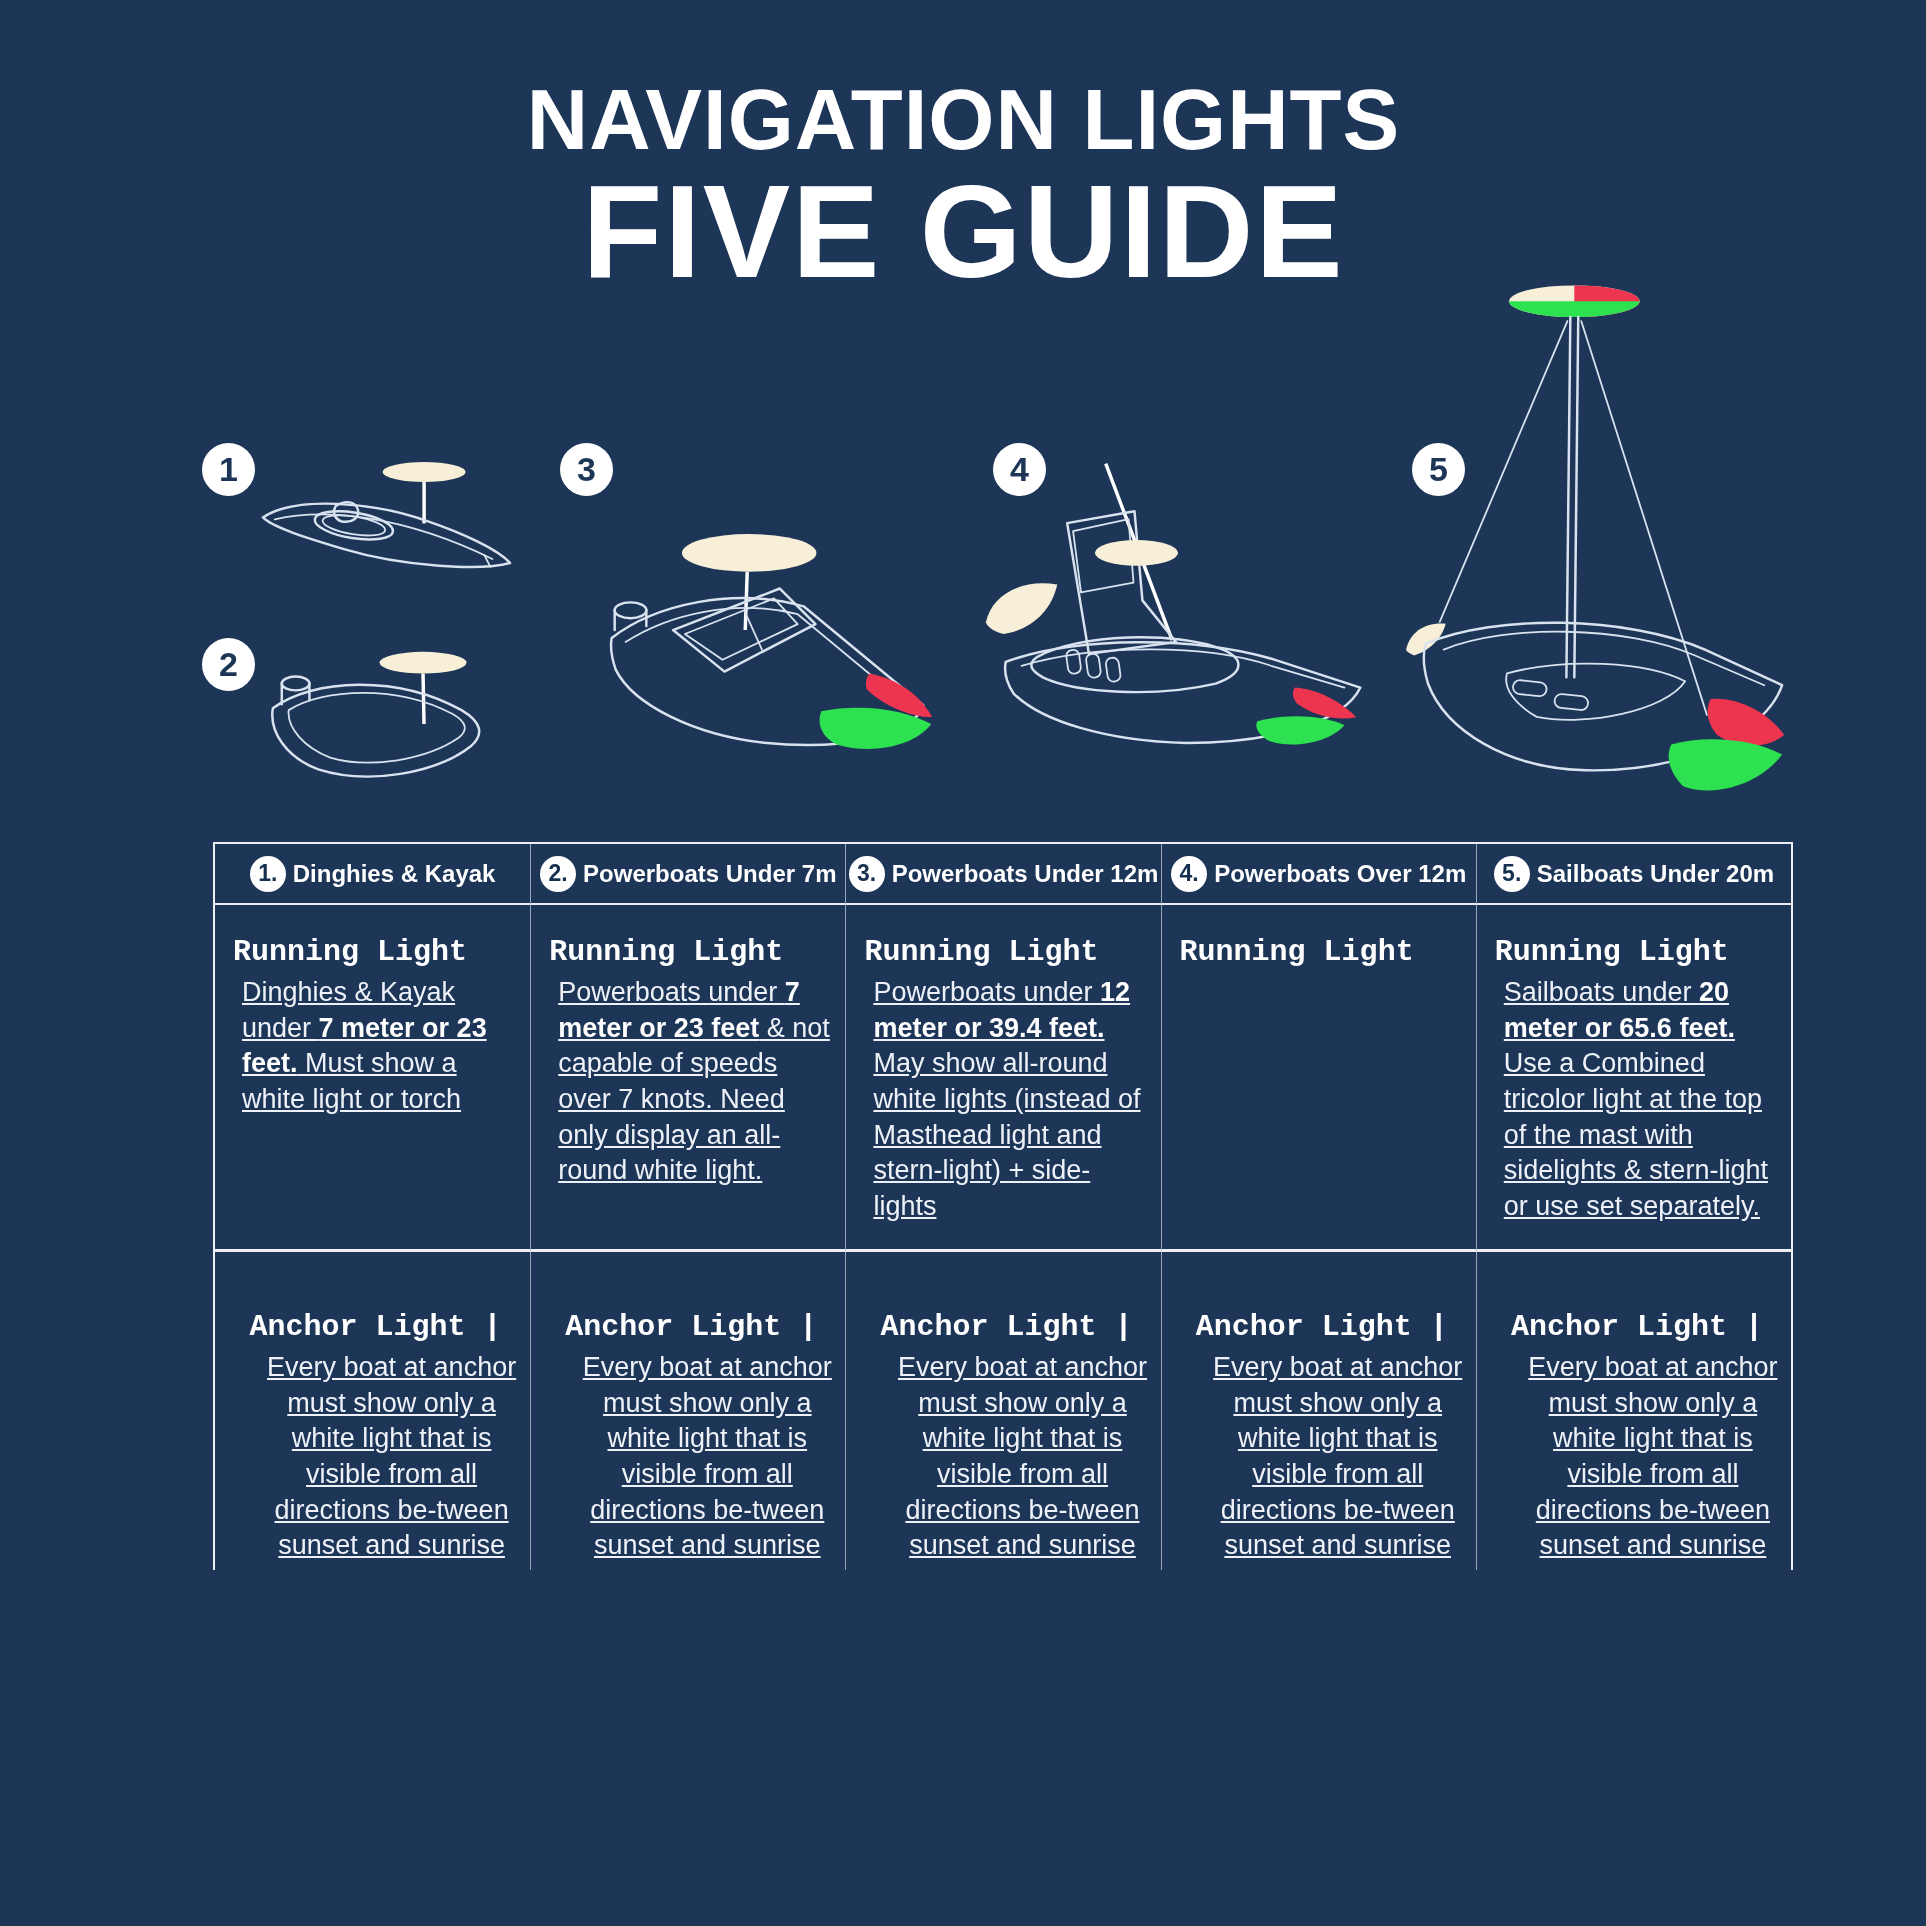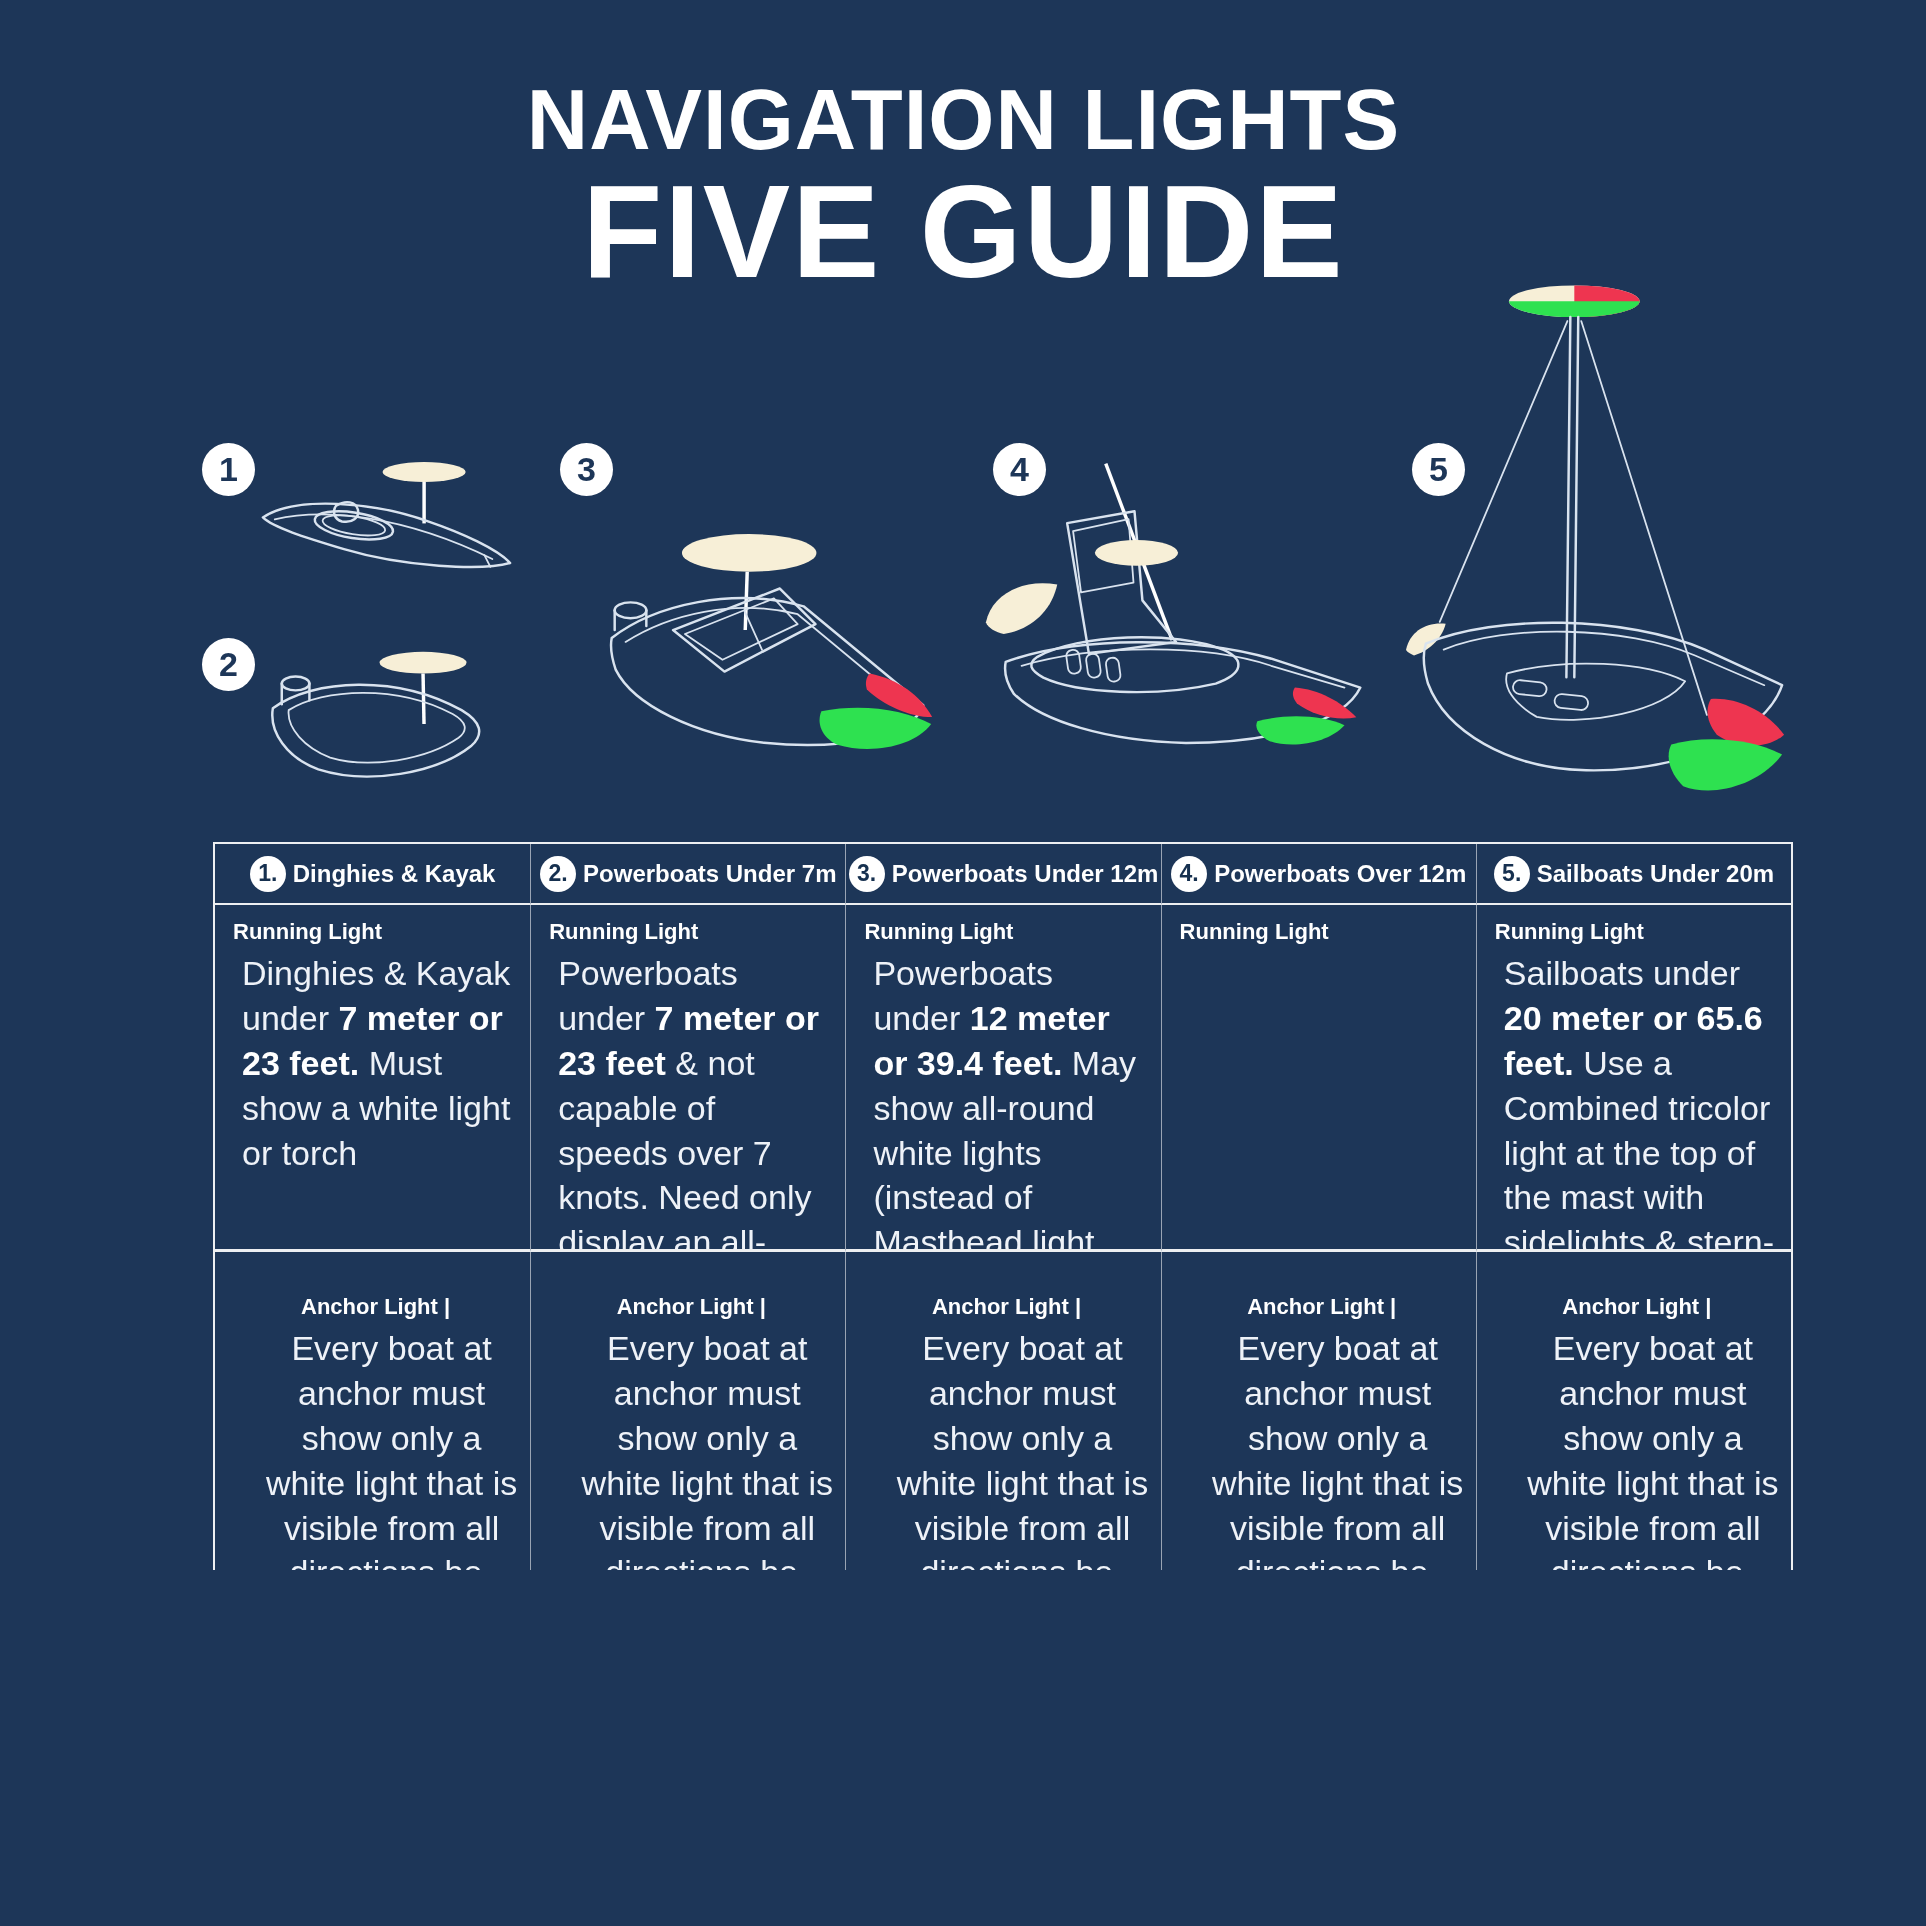--- a/index.html
+++ b/index.html
@@ -28,22 +28,22 @@
      border:2px solid rgba(255,255,255,0.92);box-sizing:border-box;}
   .cell{border-left:1px solid rgba(255,255,255,0.55);box-sizing:border-box;overflow:hidden;}
   .cell.first{border-left:none;}
   .hcell{display:flex;align-items:center;justify-content:center;gap:7px;
          border-bottom:2px solid rgba(255,255,255,0.92);padding:0 4px;}
   .hbadge{flex:0 0 auto;width:36px;height:36px;border-radius:50%;background:#fff;color:#16304f;
           font-weight:800;font-size:23px;display:flex;align-items:center;justify-content:center;}
   .htitle{font-weight:700;font-size:24px;white-space:nowrap;}
   .rcell{padding:14px 12px 0 18px;border-bottom:3px solid rgba(255,255,255,0.92);}
   .acell{padding:42px 12px 0 18px;text-align:center;}
-  .sechead{font-weight:700;font-size:22px;margin:0 0 6px 0;}
-  .body-text{font-size:34px;line-height:1.32;color:#eef2f8;font-weight:400;margin:0;padding-left:9px;}
+  .sechead{font-weight:700;font-size:30px;margin:16px 0 6px 0;font-family:Liberation Mono, monospace;}
+  .body-text{font-size:27px;line-height:1.32;color:#eef2f8;font-weight:400;margin:0;padding-left:9px;text-decoration:underline;}
   .acell .body-text{padding-left:0;margin-left:32px;}
   .b{font-weight:700;color:#ffffff;}
 
   
   .rule{position:absolute;top:1687px;left:129px;width:1667px;height:4px;background:#97abc1;}
   .logo{position:absolute;top:1719px;left:50%;transform:translateX(-50%);
         display:flex;align-items:center;gap:28px;}
   .brandtext{display:flex;flex-direction:column;align-items:center;}
   .brandline{font-size:57px;line-height:1;white-space:nowrap;}
   .five{font-weight:400;letter-spacing:2px;}

